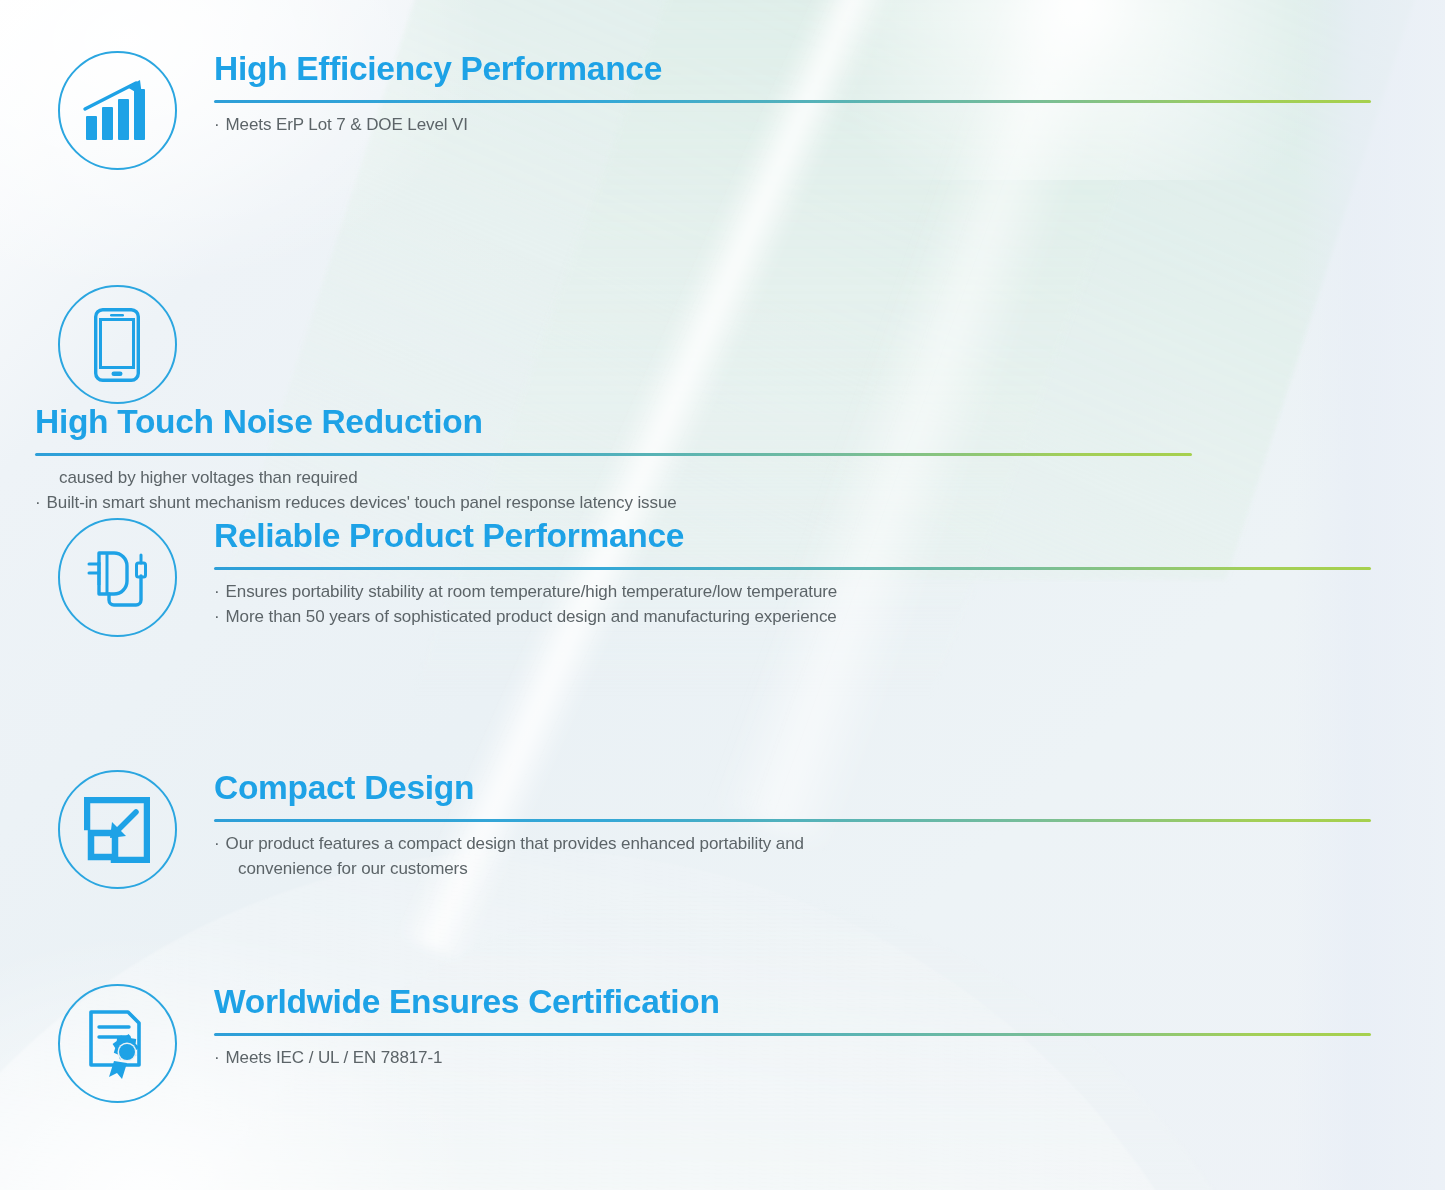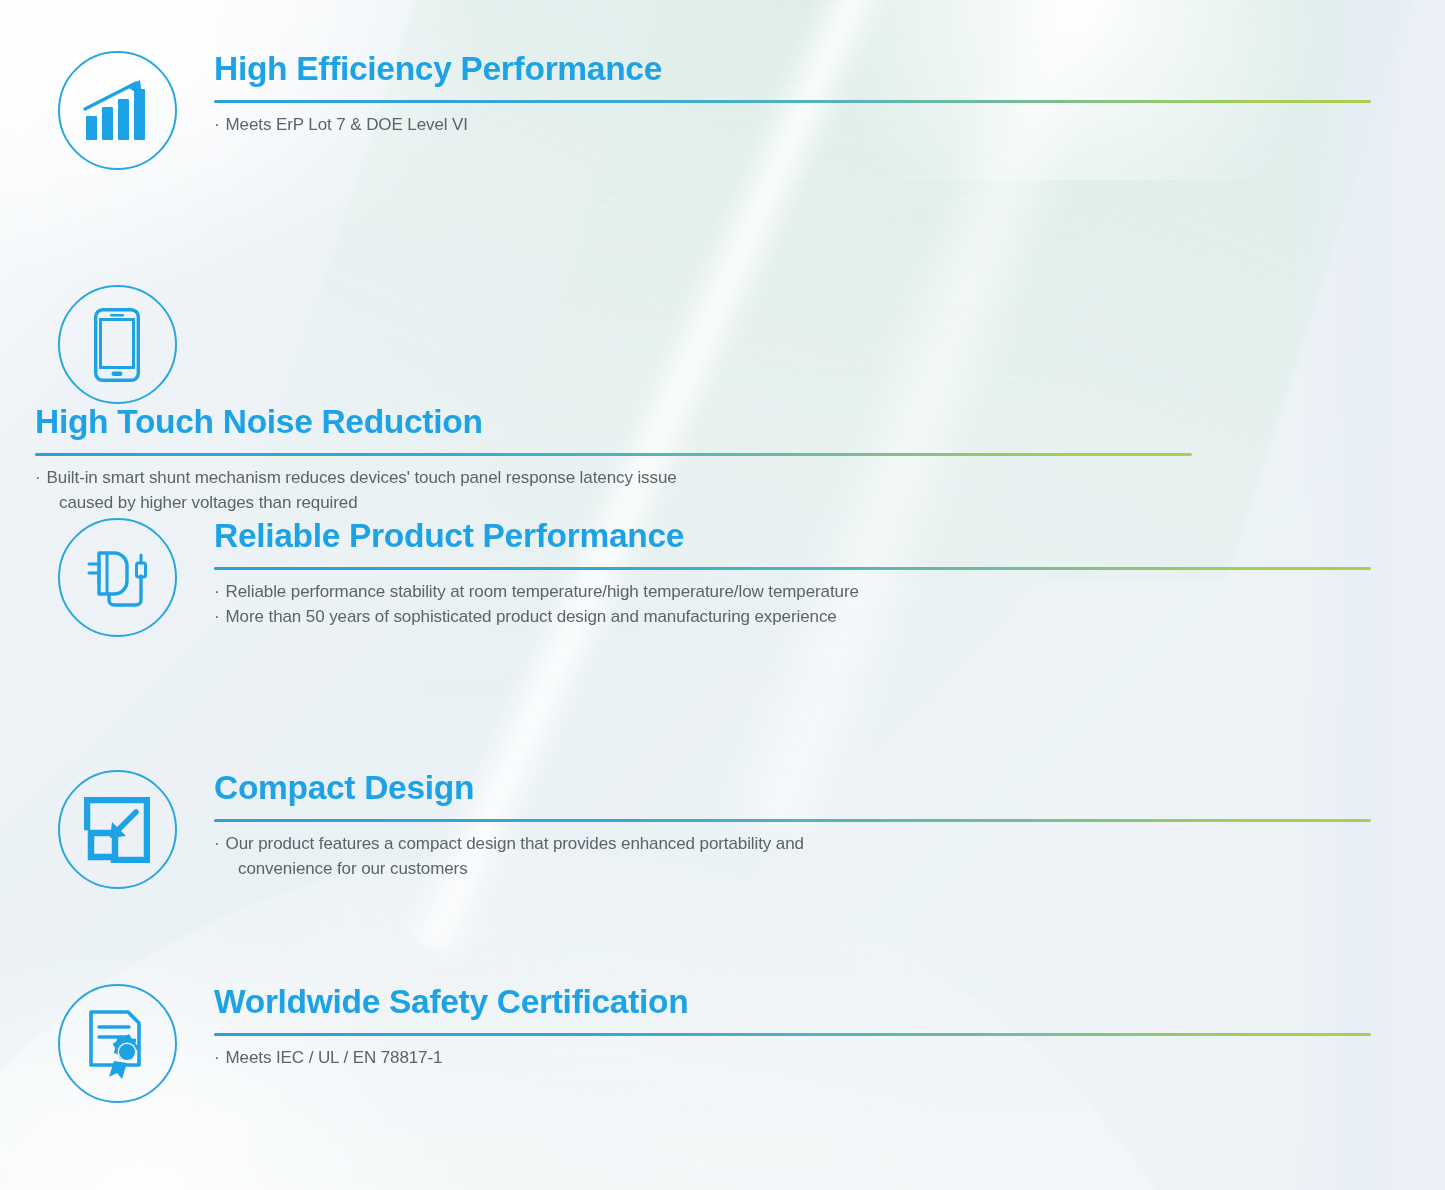--- a/index.html
+++ b/index.html
@@ -241,22 +241,22 @@
             <path d="M6.5 11.5 H39.5 V59.5 H6.5 Z" fill="none" stroke="#1ea2e6" stroke-width="3"></path>
             <rect x="16" y="6" width="14" height="2.6" rx="1.3" fill="#1ea2e6"></rect>
             <rect x="17.5" y="63.5" width="11" height="4.6" rx="2.3" fill="#1ea2e6"></rect>
           </svg>
         </div>
       </div>
       <div class="feature-body">
         <div class="feature-title">High Touch Noise Reduction</div>
         <div class="divider"></div>
         <div class="bullets">
+          <div class="bullet-line cont"><span>caused by higher voltages than required</span></div>
           <div class="bullet-line"><span class="bullet-dot">·</span><span>Built-in smart shunt mechanism reduces devices' touch panel response latency issue</span></div>
-          <div class="bullet-line cont"><span>caused by higher voltages than required</span></div>
         </div>
       </div>
     </div>
 
     <div class="feature" style="top:518px;">
       <div class="icon-wrap">
         <div class="icon-circle">
           <svg width="82" height="70" viewBox="0 0 82 70">
 
             <path d="M23 10 H38 a13 13 0 0 1 13 13 v15 a13 13 0 0 1 -13 13 H23 Z" fill="none" stroke="#1ea2e6" stroke-width="3.4" stroke-linejoin="round"></path>
@@ -271,21 +271,21 @@
 
             <rect x="60.5" y="20" width="9" height="14" rx="2" fill="none" stroke="#1ea2e6" stroke-width="3"></rect>
             <path d="M65 12 V20" stroke="#1ea2e6" stroke-width="3" stroke-linecap="round"></path>
           </svg>
         </div>
       </div>
       <div class="feature-body">
         <div class="feature-title">Reliable Product Performance</div>
         <div class="divider"></div>
         <div class="bullets">
-          <div class="bullet-line"><span class="bullet-dot">·</span><span>Reliable performance stability at room temperature/high temperature/low temperature</span></div>
+          <div class="bullet-line"><span class="bullet-dot">·</span><span>Ensures portability stability at room temperature/high temperature/low temperature</span></div>
           <div class="bullet-line"><span class="bullet-dot">·</span><span>More than 50 years of sophisticated product  design and manufacturing experience</span></div>
         </div>
       </div>
     </div>
 
     <div class="feature" style="top:770px;">
       <div class="icon-wrap">
         <div class="icon-circle">
           <svg width="66" height="66" viewBox="0 0 66 66">
 
@@ -320,21 +320,21 @@
             <path d="M32 54 L27 70 L35 66 L40 72 L45 56 Z" fill="#1ea2e6"></path>
 
             <path d="M42 30
                      l4.6 1.9 4.1 -2.8 2.6 4.2 4.9 .6 -.6 4.9 3.6 3.4 -3.6 3.4 .6 4.9 -4.9 .6 -2.6 4.2 -4.1 -2.8 -4.6 1.9 -1.6 -4.7 -4.6 -1.9 1.4 -4.7 -2.6 -4.2 4.1 -2.8 .6 -4.9 4.9 .6 Z" fill="#1ea2e6" transform="translate(-4,-2)"></path>
             <circle cx="45" cy="45" r="9.5" fill="#e9f0f4"></circle>
             <circle cx="45" cy="45" r="8" fill="#1ea2e6"></circle>
           </svg>
         </div>
       </div>
       <div class="feature-body">
-        <div class="feature-title">Worldwide Safety Certification</div>
+        <div class="feature-title">Worldwide Ensures Certification</div>
         <div class="divider"></div>
         <div class="bullets">
           <div class="bullet-line"><span class="bullet-dot">·</span><span>Meets IEC / UL / EN 78817-1</span></div>
         </div>
       </div>
     </div>
 
   </div>
 </div>
 

